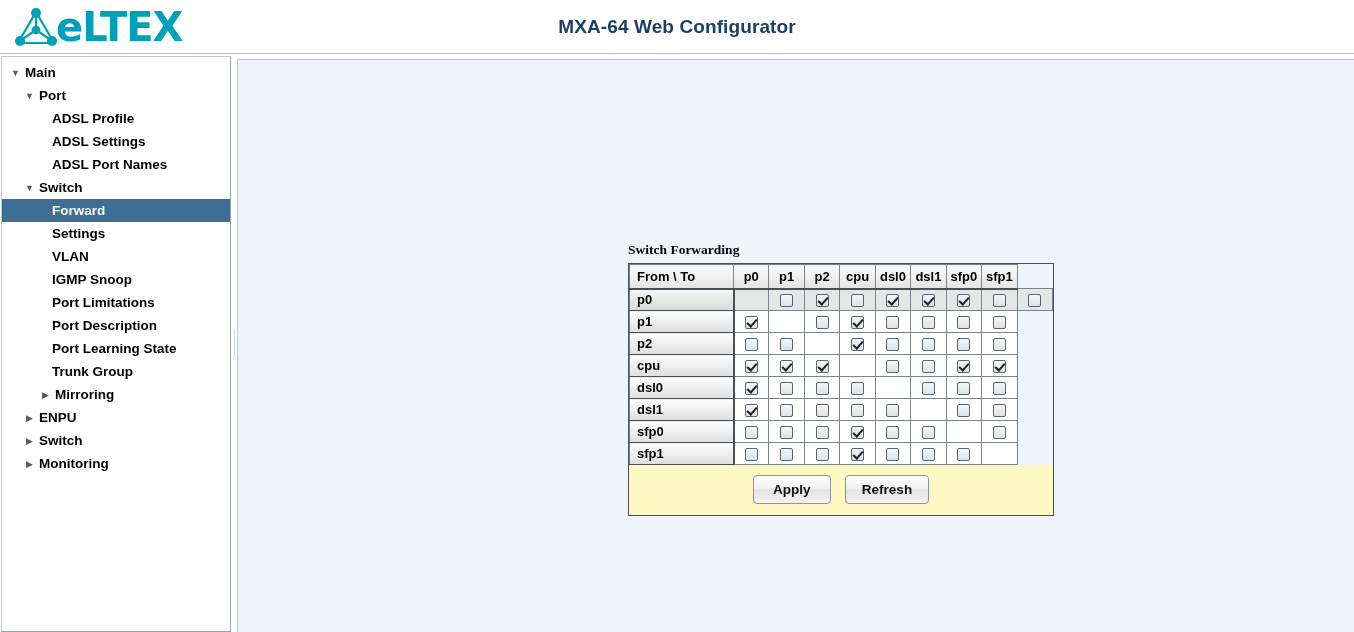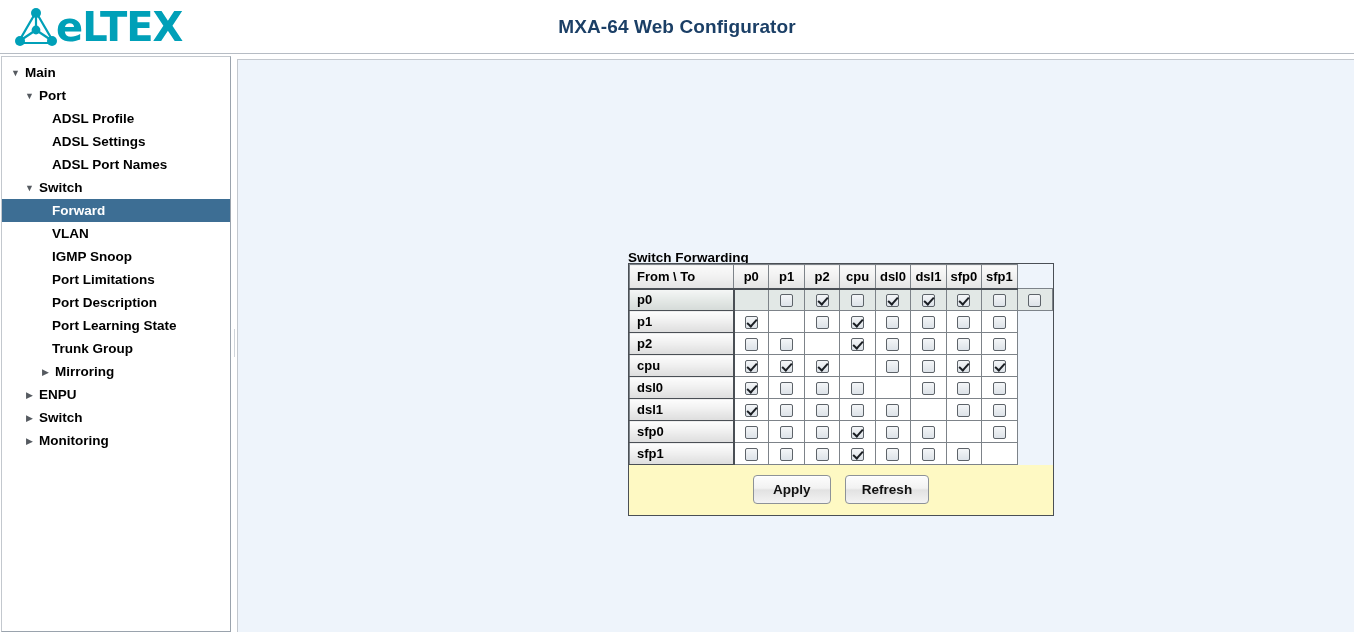--- a/index.html
+++ b/index.html
@@ -206,24 +206,25 @@
     left: 390px;
     top: 203px;
     width: 426px;
     background: #eef4fb;
     border: 1px solid #4a4f55;
     padding: 0;
   }
   .panel-title {
     position: absolute;
     left: 390px;
-    top: 190px;
+    top: 182px;
     font-size: 13.5px;
     font-weight: bold;
     color: #000000;
+    font-family: Liberation Serif, serif;
   }
   table.fwd {
     border-collapse: collapse;
     width: 100%;
     table-layout: fixed;
   }
   table.fwd th, table.fwd td {
     border: 1px solid #7d8389;
     height: 22px;
     padding: 0;
@@ -331,20 +332,23 @@
             <span class="tree-label" style="margin-left: 0px;">ADSL Port Names</span>
           </div>
           <div class="tree-node lvl1">
             <span class="tw">▼</span>
             <span class="tree-label" style="margin-left: 4px;">Switch</span>
           </div>
           <div class="tree-node lvl2-leaf selected leaf">
             <span class="tree-label" style="margin-left: 0px;">Forward</span>
           </div>
           <div class="tree-node lvl2-leaf leaf">
+            <span class="tree-label" style="margin-left: 0px;">Settings</span>
+          </div>
+          <div class="tree-node lvl2-leaf leaf">
             <span class="tree-label" style="margin-left: 0px;">VLAN</span>
           </div>
           <div class="tree-node lvl2-leaf leaf">
             <span class="tree-label" style="margin-left: 0px;">IGMP Snoop</span>
           </div>
           <div class="tree-node lvl2-leaf leaf">
             <span class="tree-label" style="margin-left: 0px;">Port Limitations</span>
           </div>
           <div class="tree-node lvl2-leaf leaf">
             <span class="tree-label" style="margin-left: 0px;">Port Description</span>

